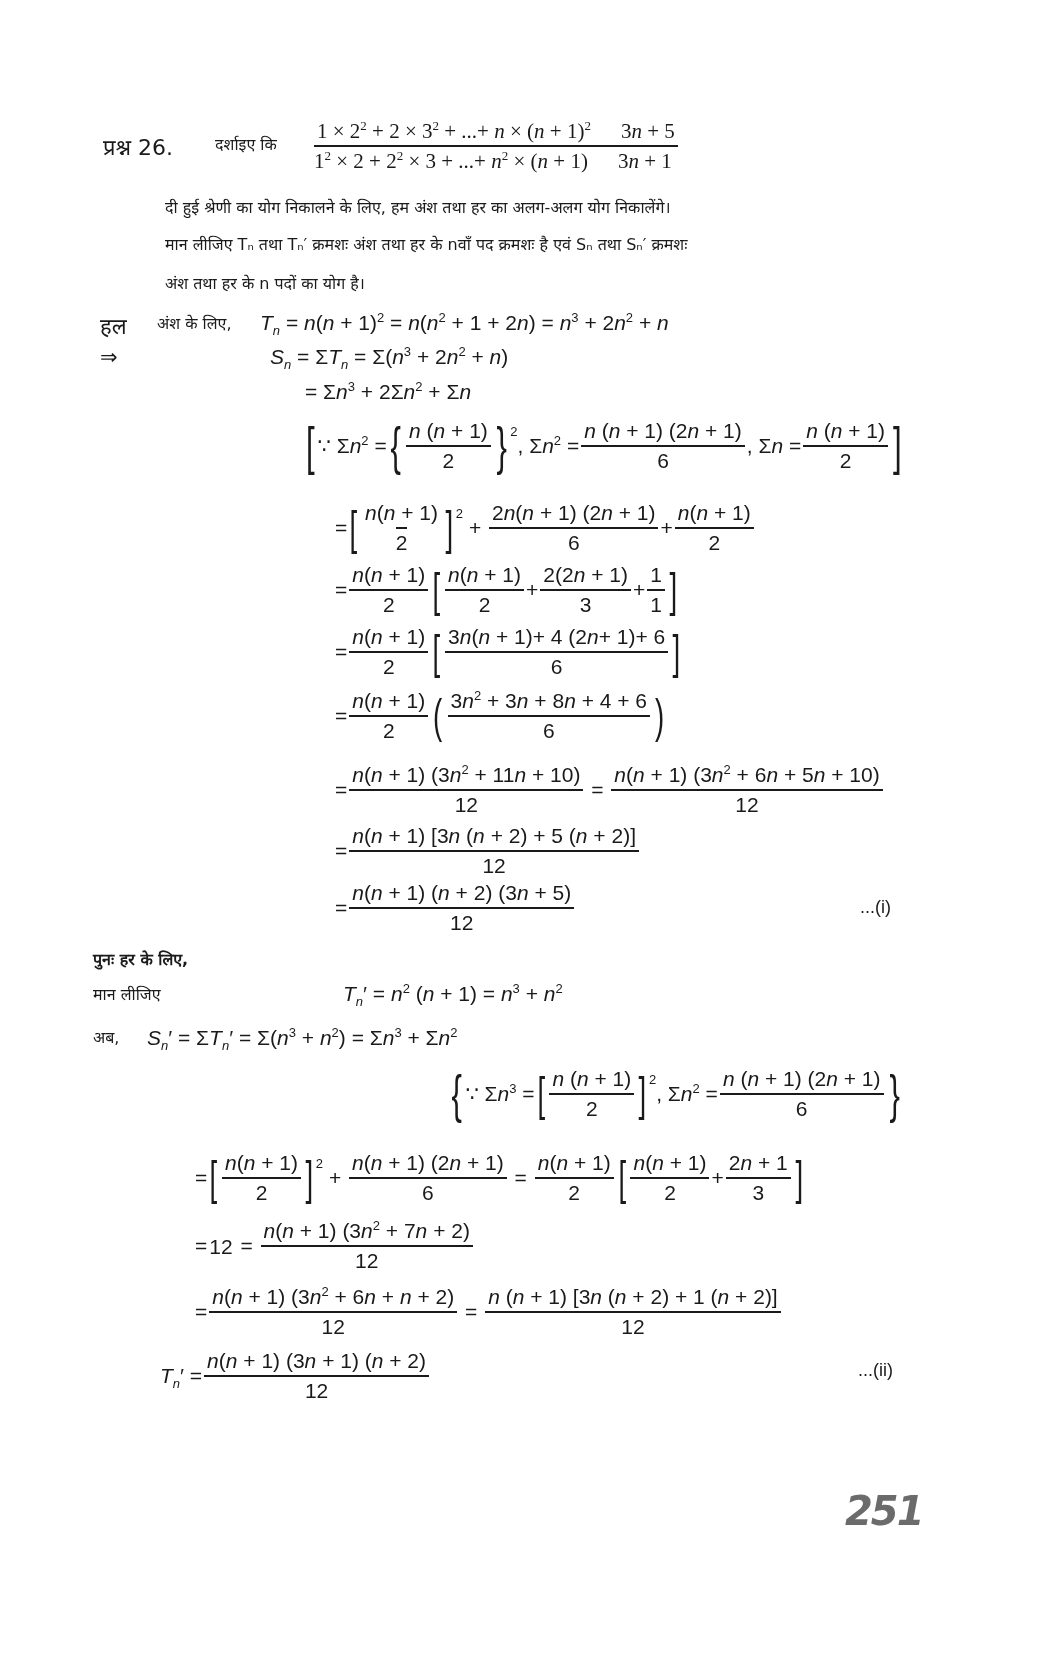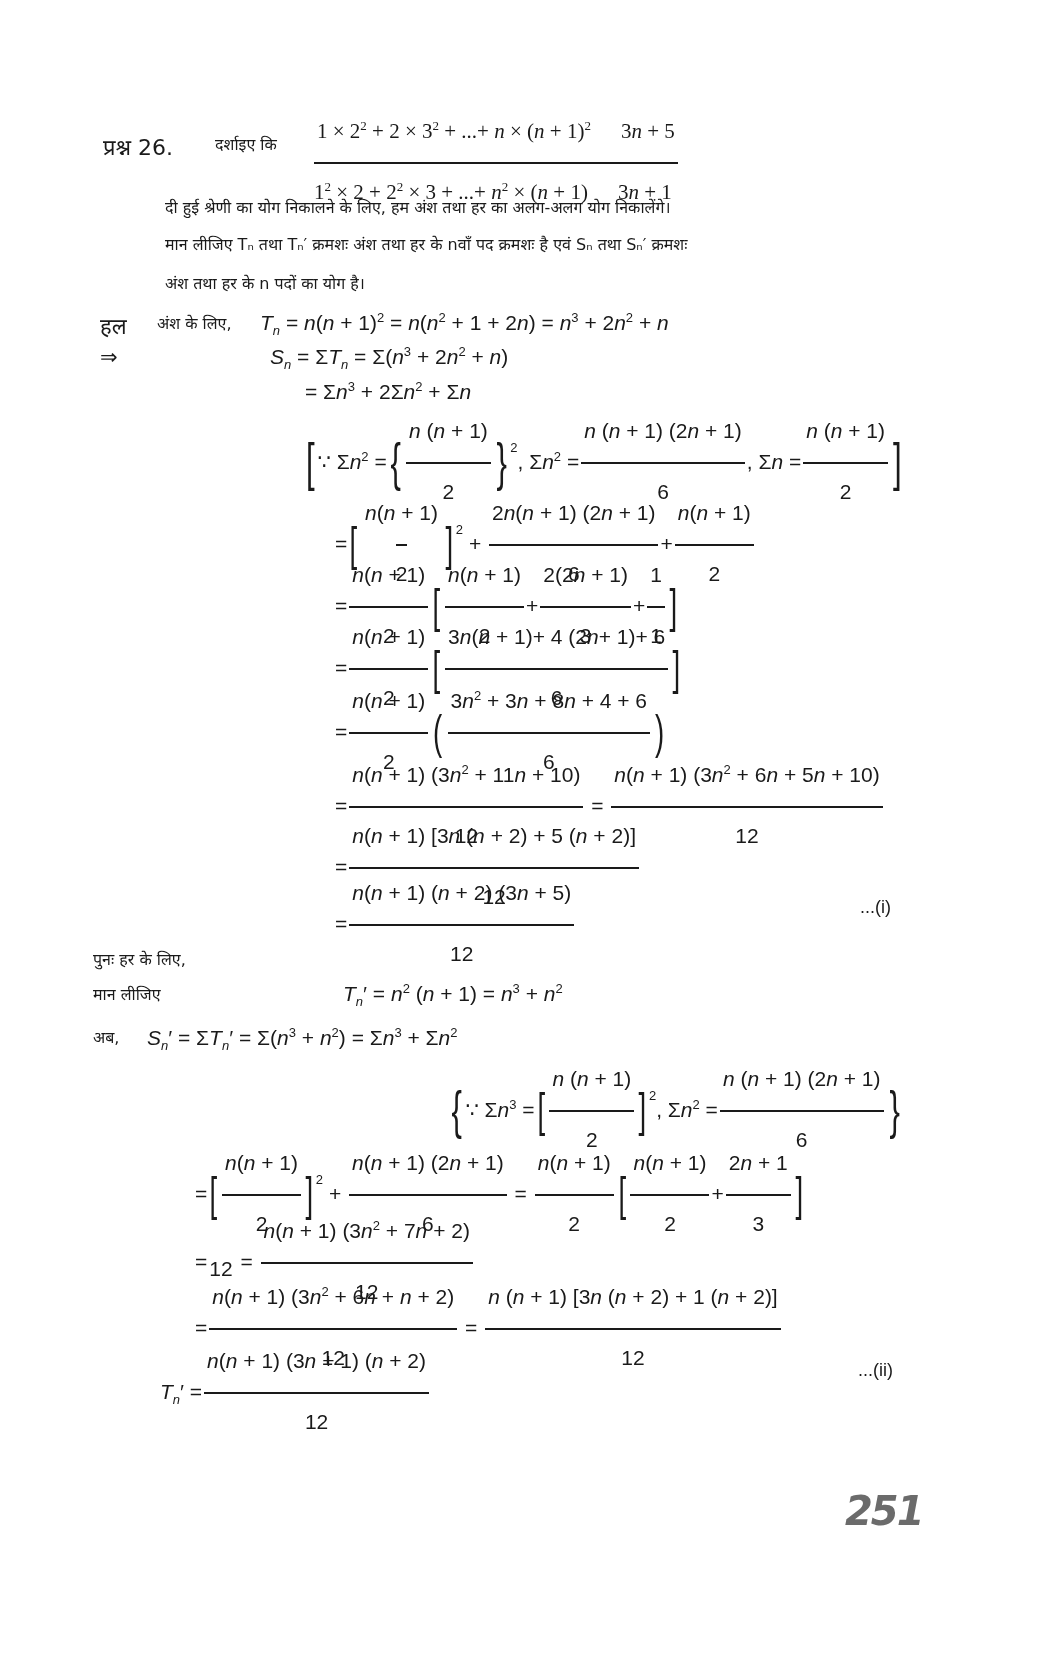--- a/index.html
+++ b/index.html
@@ -6,22 +6,22 @@
   body { width:1058px; height:1660px; position:relative; overflow:hidden;
          font-family:"Liberation Sans", sans-serif; color:#1a1a1a; }
   .abs { position:absolute; white-space:nowrap; }
   .hi { font-family:"DejaVu Sans", sans-serif; font-size:16px; }
   .serif { font-family:"Liberation Serif", serif; }
   .m { font-family:"Liberation Sans", sans-serif; font-size:21px; }
   i { font-style:italic; }
   sup { font-size:13px; vertical-align:super; line-height:0; }
   sub { font-size:13px; vertical-align:sub; line-height:0; }
   .frac { display:inline-flex; flex-direction:column; align-items:center; vertical-align:middle; margin:0 2px; }
-  .frac .num { border-bottom:2px solid #1a1a1a; padding:0 3px 18px; line-height:26px;text-align:center; }
-  .frac .den { padding-top:15px; line-height:26px; }
+  .frac .num { border-bottom:2px solid #1a1a1a; padding:0 3px 1px; line-height:26px;text-align:center; }
+  .frac .den { padding-top:1px; line-height:26px; }
   .eq { display:flex; align-items:center; }
   .brk { font-size:52px; font-weight:200; line-height:52px; transform:scaleX(0.6); display:inline-block; }
   .brkS { font-size:46px; font-weight:200; line-height:46px; transform:scaleX(0.6); display:inline-block; }
   .pageno { font-family:"DejaVu Sans", sans-serif; font-size:40px; font-weight:bold; font-style:italic; color:#6b6b6b; letter-spacing:-2px; }
   .qlabel { font-family:"DejaVu Sans", sans-serif; font-weight:normal; font-size:22px; }
 </style>
 </head>
 <body>
 
 <div class="abs qlabel" style="left:103px;top:131px;">प्रश्न 26.</div>
@@ -170,21 +170,21 @@
 
 <div class="abs m eq" style="left:335px;top:880px;">
   <span>=</span>
   <span class="frac">
       <span class="num"><i>n</i>(<i>n</i> + 1) (<i>n</i> + 2) (3<i>n</i> + 5)</span>
       <span class="den">12</span>
     </span>
 </div>
 <div class="abs m" style="left:860px;top:897px;font-size:18px;">...(i)</div>
 
-<div class="abs hi" style="left:93px;top:948px;">पुनः हर के लिए,</div>
+<div class="abs hi" style="left:93px;top:948px;font-weight:bold;">पुनः हर के लिए,</div>
 <div class="abs hi" style="left:93px;top:983px;">मान लीजिए</div>
 <div class="abs m" style="left:343px;top:982px;"><i>T<sub>n</sub></i>′ = <i>n</i><sup>2</sup> (<i>n</i> + 1) = <i>n</i><sup>3</sup> + <i>n</i><sup>2</sup></div>
 
 <div class="abs hi" style="left:93px;top:1026px;">अब,</div>
 <div class="abs m" style="left:147px;top:1026px;"><i>S<sub>n</sub></i>′ = Σ<i>T<sub>n</sub></i>′ = Σ(<i>n</i><sup>3</sup> + <i>n</i><sup>2</sup>) = Σ<i>n</i><sup>3</sup> + Σ<i>n</i><sup>2</sup></div>
 
 <div class="abs m eq" style="left:448px;top:1066px;">
   <span class="brk">{</span>
   <span>∵ Σ<i>n</i><sup>3</sup> = </span>
   <span class="brkS">[</span>

